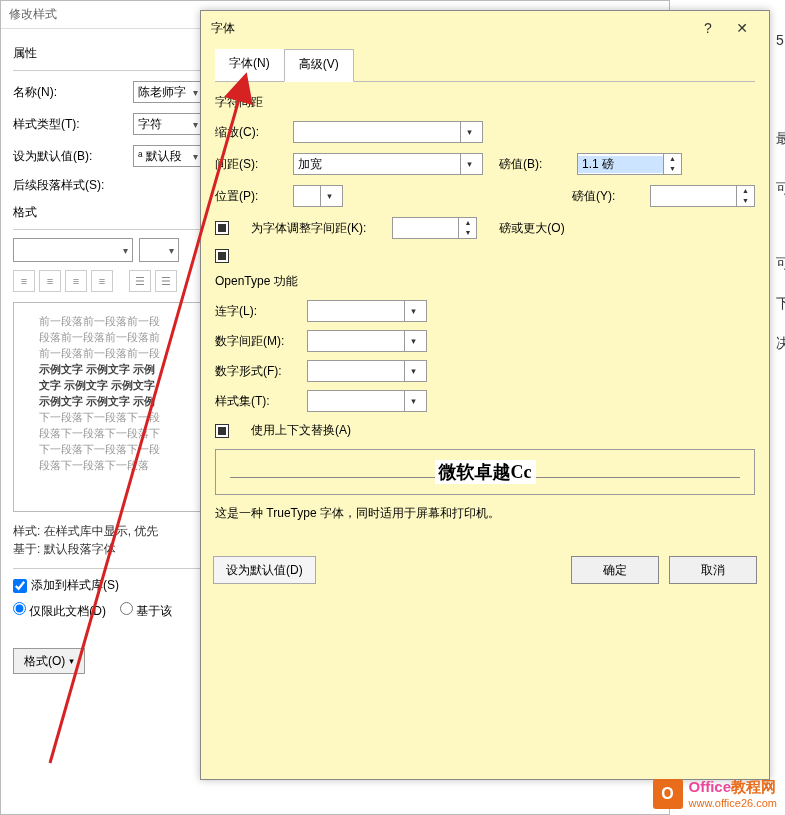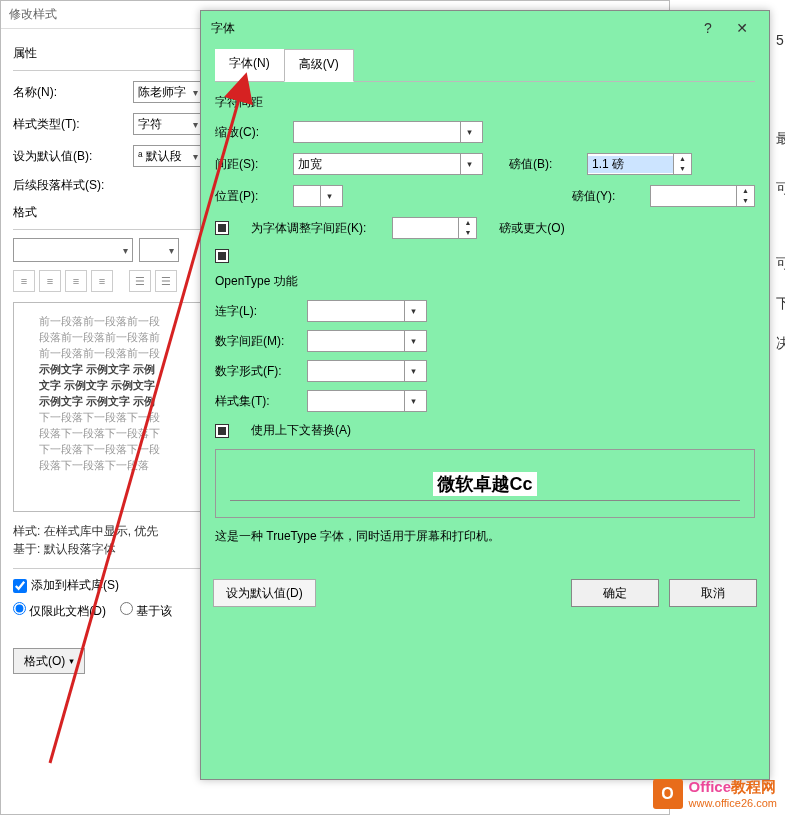--- a/index.html
+++ b/index.html
@@ -22,21 +22,21 @@
 .icon-btn { width:22px; height:22px; border:1px solid #ccc; background:#fff; display:flex; align-items:center; justify-content:center; color:#888; font-size:11px; }
 .preview-box { border:1px solid #bbb; height:210px; margin:10px 0; padding:10px 25px; color:#999; font-size:11px; line-height:16px; overflow:hidden; }
 .preview-box .bold-line { color:#444; font-weight:600; }
 .desc-text { margin:10px 0; line-height:18px; color:#333; }
 .chk-row { margin:8px 0; display:flex; align-items:center; gap:4px; }
 .chk-row input { width:14px; height:14px; }
 .radio-row { margin:8px 0; display:flex; align-items:center; gap:14px; }
 .format-btn { margin-top:20px; border:1px solid #999; background:#f0f0f0; height:26px; padding:0 10px; display:inline-flex; align-items:center; gap:4px; }
 
 
-.front-dialog { position: absolute; left: 200px; top: 10px; width: 570px; height: 770px; background:#86efac; border:1px solid #888; box-shadow:0 0 8px rgba(0,0,0,.25); }
+.front-dialog { position: absolute; left: 200px; top: 10px; width: 570px; height: 770px; background:#fef9c3; border:1px solid #888; box-shadow:0 0 8px rgba(0,0,0,.25); }
 .front-titlebar { height:34px; display:flex; align-items:center; padding:0 10px; }
 .front-titlebar .title { flex:1; font-size:12px; }
 .front-titlebar .winbtn { width:34px; height:28px; display:flex; align-items:center; justify-content:center; font-size:14px; color:#333; }
 .front-body { padding:4px 14px 12px 14px; }
 .tab-strip { display:flex; border-bottom:1px solid #bbb; margin-bottom:12px; }
 .tab { padding:6px 14px 8px 14px; font-size:12px; }
 .tab.inactive { background:#fff; }
 .tab.active { border:1px solid #bbb; border-bottom:1px solid #fff; margin-bottom:-1px; background:#fff; }
 .group-title { margin-top:8px; margin-bottom:10px; }
 .form-row { display:flex; align-items:center; margin:10px 0; gap:16px; }
@@ -49,21 +49,21 @@
 .spin { border:1px solid #999; height:22px; display:flex; align-items:center; background:#fff; width:105px;justify-content:center; }
 .spin .val { flex:1; padding:0 4px; }
 .spin .spinbtns { width:18px; height:20px; border-left:1px solid #999; display:flex; flex-direction:column; }
 .spin .spinbtns span { flex:1; font-size:7px; line-height:9px; text-align:center; color:#333; }
 .sel-highlight { background:#cce4ff; }
 .chk-square { width:14px; height:14px; border:1px solid #333; display:inline-flex; align-items:center; justify-content:center; margin-right:6px; background:#fff; }
 .chk-square.filled::after { content:""; width:8px; height:8px; background:#333; }
 .ot-row { display:flex; align-items:center; margin:8px 0; }
 .ot-row .lbl { width:92px; }
 .preview-title { margin-top:14px; }
-.font-preview { border:1px solid #999; height:69px; margin:8px 0; display:flex; align-items:center; justify-content:center; font-size:18px; font-weight:700; position:relative; }
+.font-preview { border:1px solid #999; height:46px; margin:8px 0; display:flex; align-items:center; justify-content:center; font-size:18px; font-weight:700; position:relative;font-family:Liberation Serif, serif; }
 .font-preview::after { content:""; position:absolute; left:14px; right:14px; bottom:16px; border-bottom:1px solid #888; }
 .desc-line { margin:10px 0; font-size:12px; }
 .dlg-footer { display:flex; gap:10px; padding:12px; margin-top:auto; align-items:center; }
 .dlg-footer .spacer { flex:1; }
 .push-btn { border:1px solid #888; background:#f0f0f0; height:28px; min-width:88px; display:flex; align-items:center; justify-content:center; }
 .default-btn { border:1px solid #aaa; background:#f5f5f5; height:28px; padding:0 12px; display:flex; align-items:center; }
 
 
 .bg-text { position:absolute; left:776px; font-size:14px; color:#333; }
 .bg1 { top:130px; } .bg2 { top:180px; } .bg3 { top:255px; } .bg4 { top:295px; } .bg5 { top:335px; }
@@ -193,21 +193,21 @@
           <div class="dd-btn">▾</div>
         </div>
     </div>
 
     <div class="form-row">
       <div class="lbl">间距(S):</div>
       <div class="ctrl-combo lg">
         <span>加宽</span>
           <div class="dd-btn">▾</div>
       </div>
-      <div class="lbl" style="margin-left:10px">磅值(B):</div>
+      <div class="lbl" style="">磅值(B):</div>
       <div class="spin">
         <span class="val sel-highlight">1.1 磅</span>
         <div class="spinbtns">
             <span>▲</span>
             <span>▼</span>
           </div>
       </div>
     </div>
 
     <div class="form-row">

